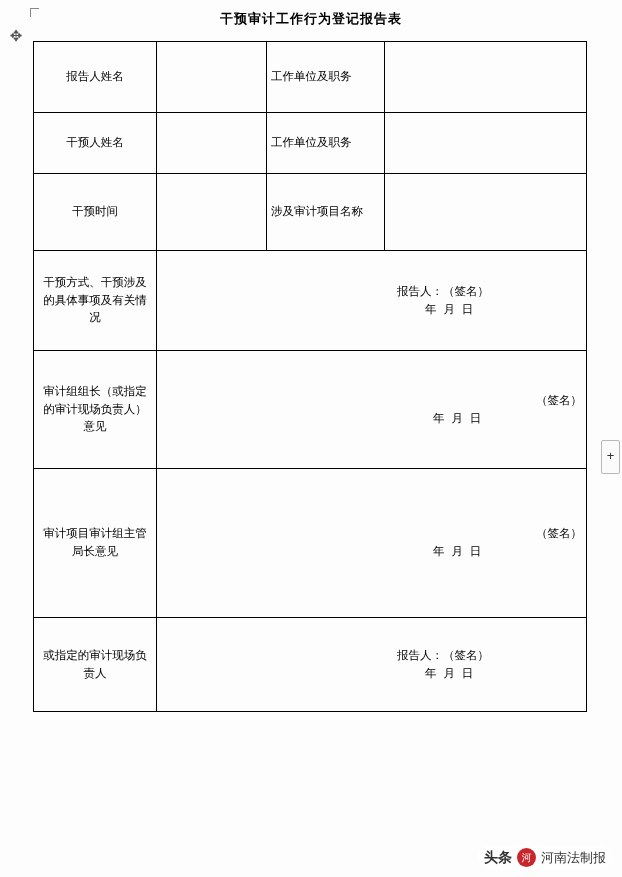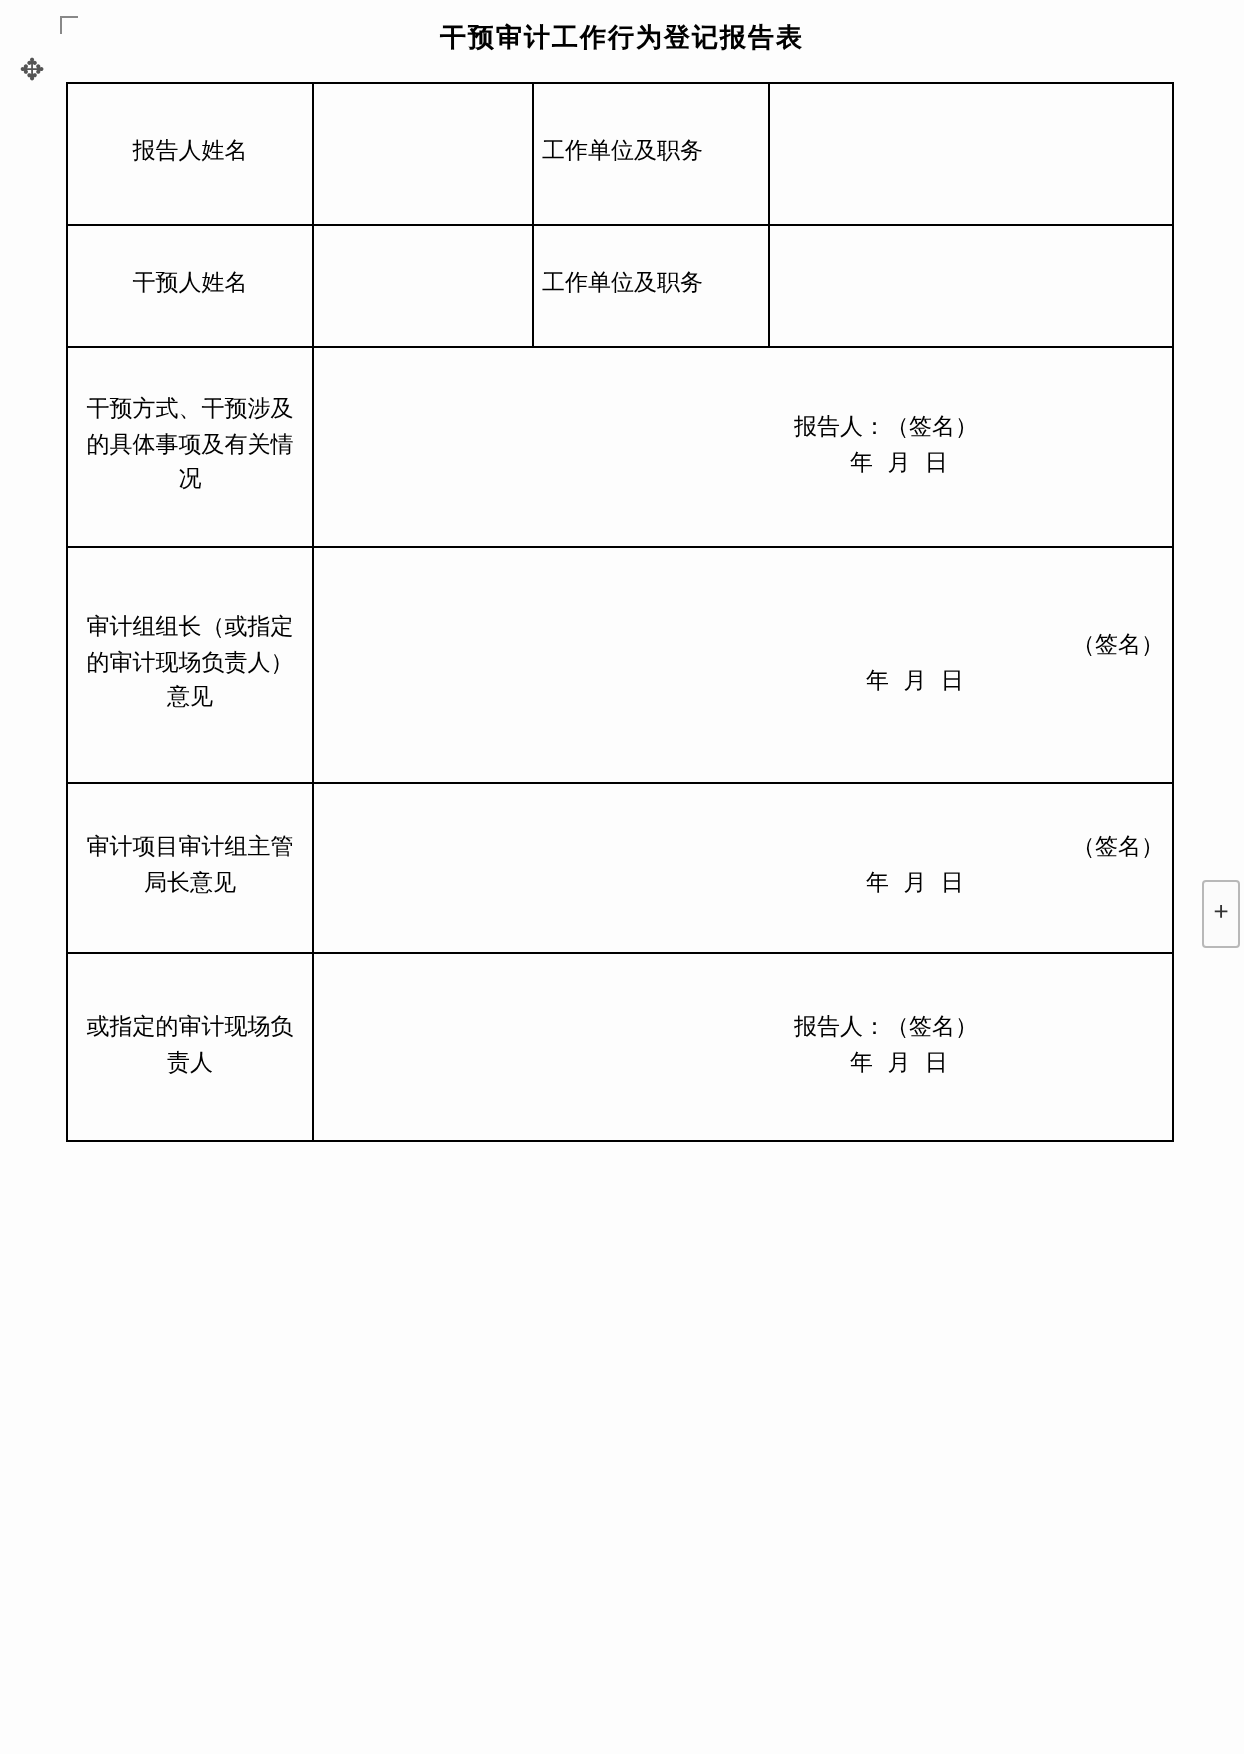--- a/index.html
+++ b/index.html
@@ -74,21 +74,21 @@
   table.form {
     position: absolute;
     top: 41px;
     left: 33px;
     width: 553px;
     border-collapse: collapse;
     table-layout: fixed;
   }
   table.form td {
     border: 1px solid #000000;
-    font-family: Liberation Sans, sans-serif;
+    font-family: Liberation Serif, serif;
     font-size: 11.5px;
     vertical-align: middle;
     padding: 2px 4px;
     line-height: 1.55;
   }
   .c-label {
     text-align: center;
   }
   .c-left {
     text-align: left;
@@ -178,51 +178,62 @@
         <td class="c-left"></td>
         <td class="c-left">工作单位及职务</td>
         <td class="c-left"></td>
       </tr>
       <tr style="height:61px">
         <td class="c-label">干预人姓名</td>
         <td class="c-left"></td>
         <td class="c-left">工作单位及职务</td>
         <td class="c-left"></td>
       </tr>
+      <tr style="height:77px">
+        <td class="c-label">干预时间</td>
+        <td class="c-left"></td>
+        <td class="c-left">涉及审计项目名称</td>
+        <td class="c-left"></td>
+      </tr>
 
       <tr style="height:100px">
         <td class="c-label">干预方式、干预涉及的具体事项及有关情况</td>
         <td class="sig-block" colspan="3">
           <div class="sig-line1">报告人：（签名）</div>
           <div class="sig-line2">年   月   日</div>
         </td>
       </tr>
 
       <tr style="height:118px">
         <td class="c-label">审计组组长（或指定的审计现场负责人）意见</td>
         <td class="sig-block" colspan="3">
           <div class="sig-line1-c">（签名）</div>
           <div class="sig-line2-c">年   月   日</div>
         </td>
       </tr>
 
-      <tr style="height:85px">
+      <tr style="height:149px">
         <td class="c-label">审计项目审计组主管局长意见</td>
         <td class="sig-block" colspan="3">
           <div class="sig-line1-c">（签名）</div>
           <div class="sig-line2-c">年   月   日</div>
         </td>
       </tr>
 
 
       <tr style="height:94px">
         <td class="c-label">或指定的审计现场负责人</td>
         <td class="sig-block" colspan="3">
           <div class="sig-line1">报告人：（签名）</div>
           <div class="sig-line2">年   月   日</div>
         </td>
       </tr>
 
     </tbody>
   </table>
 
+  <div class="badge">
+    <span class="toutiao">头条</span>
+    <span class="avatar">河</span>
+    <span class="src-name">河南法制报</span>
+  </div>
 
 </div>
 
 </body></html>

